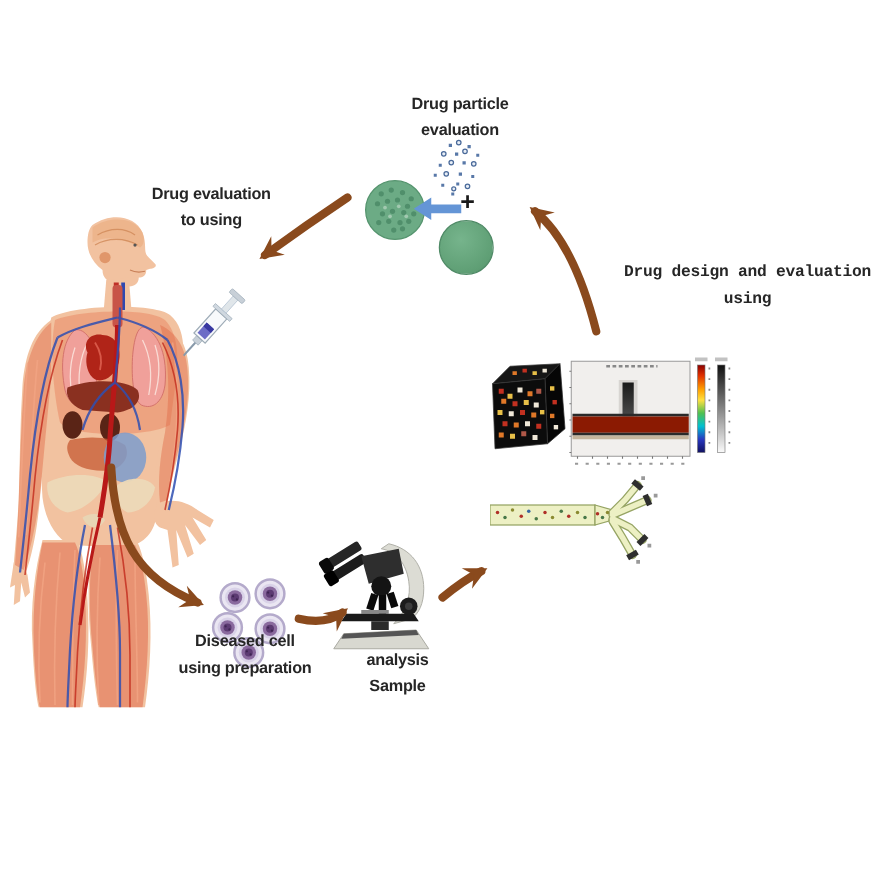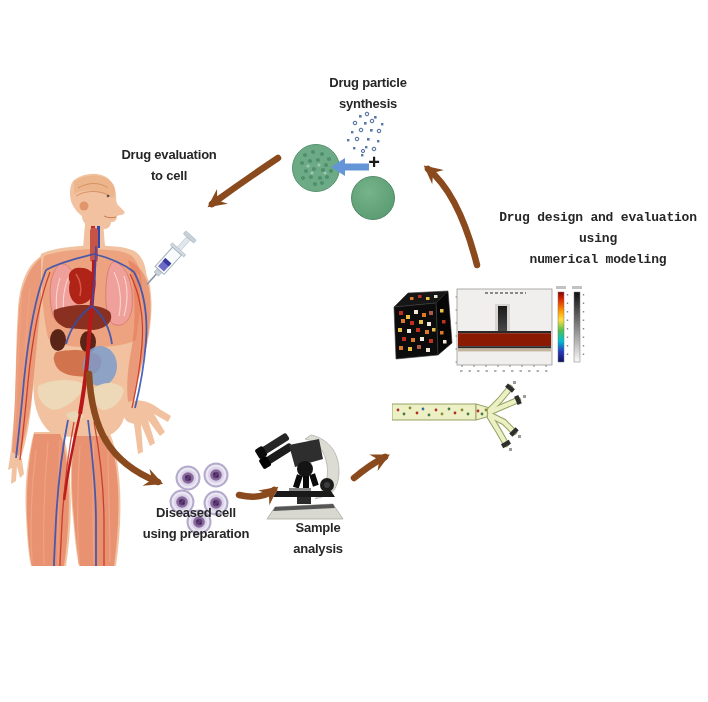--- a/index.html
+++ b/index.html
@@ -392,37 +392,36 @@
       <path d="M278,158 Q245,180 212,204" marker-end="url(#ah)"></path>
       <path d="M89,374 C92,428 108,462 158,482" marker-end="url(#ah)"></path>
       <path d="M239,495 Q261,500 274,490" marker-end="url(#ah)"></path>
       <path d="M354,478 Q371,464 385,457" marker-end="url(#ah)"></path>
       <path d="M477,265 Q459,194 428,169" marker-end="url(#ah)"></path>
     </g>
   </svg>
 
   <div class="lbl" style="left:288px;top:72px;width:160px;">
     <div>Drug particle</div>
-    <div>synthesis</div>
+    <div>evaluation</div>
   </div>
 
   <div class="lbl" style="left:89px;top:144px;width:160px;">
     <div>Drug evaluation</div>
-    <div>to cell</div>
+    <div>to using</div>
   </div>
 
   <div class="lbl" style="left:490px;top:207px;width:216px;font-family:Liberation Mono, monospace;">
     <div>Drug design and evaluation</div>
     <div>using</div>
-    <div>numerical modeling</div>
   </div>
 
   <div class="lbl" style="left:258px;top:517px;width:120px;">
+    <div>analysis</div>
     <div>Sample</div>
-    <div>analysis</div>
   </div>
 
   <div class="lbl" style="left:106px;top:502px;width:180px;">
     <div>Diseased cell</div>
     <div>using preparation</div>
   </div>
 
 </div>
 
 </body></html>

